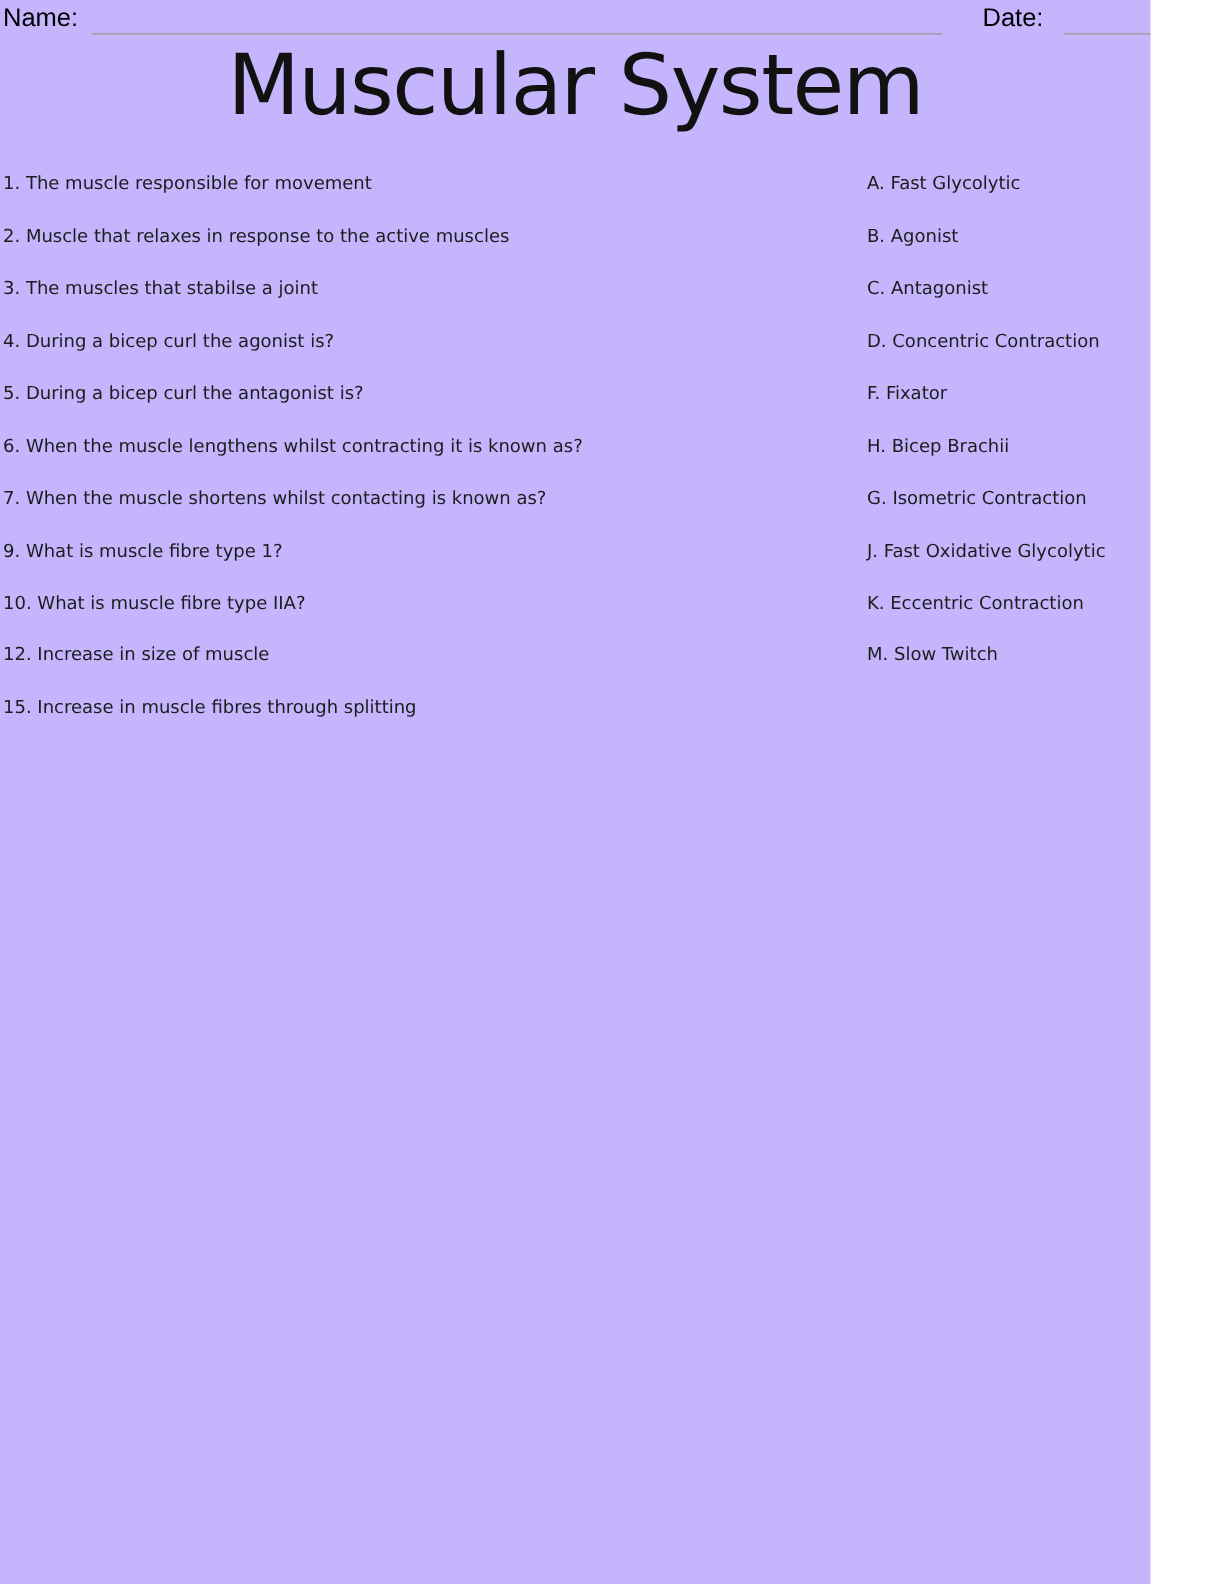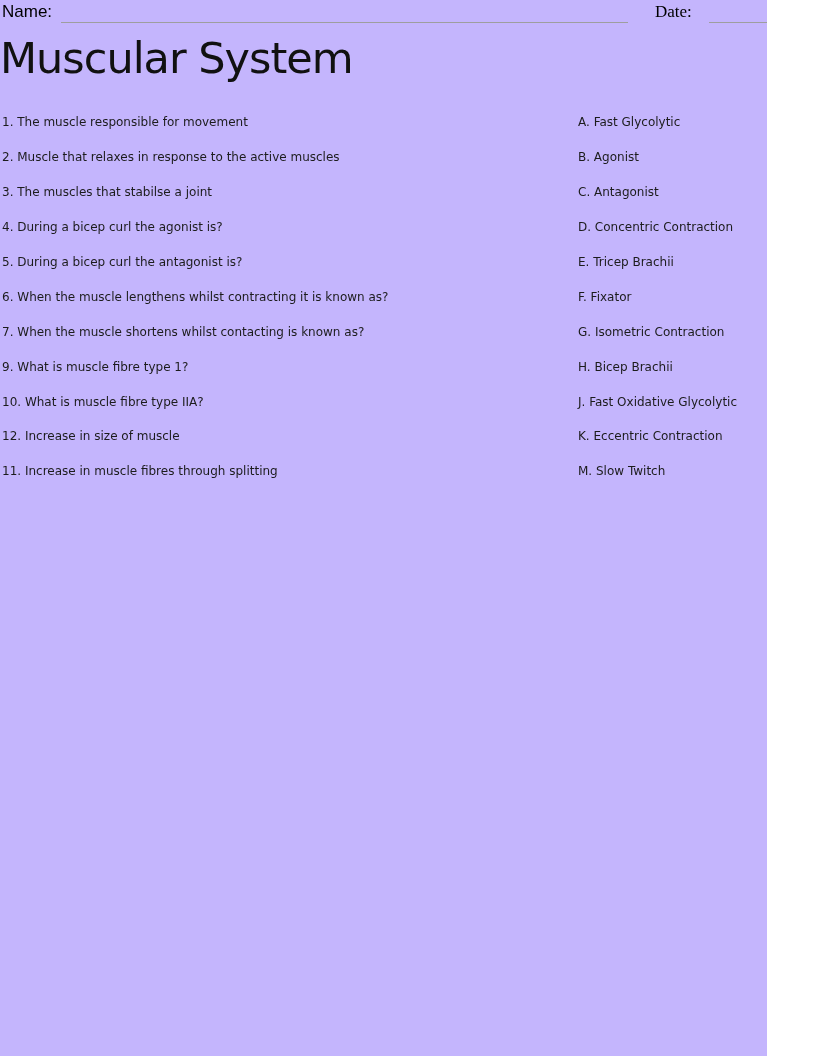--- a/index.html
+++ b/index.html
@@ -24,40 +24,41 @@
     left: 61px;
     top: 1px;
     width: 567px;
     height: 21px;
     border-bottom: 1px solid #9e9e9e;
   }
   .date-label {
     position: absolute;
     left: 655px;
     top: 2px;
-    font-family: Liberation Serif, serif;
+    font-family: Liberation Sans, sans-serif;
     font-size: 17px;
     color: #000000;
   }
   .date-line {
     position: absolute;
     left: 709px;
     top: 1px;
     width: 77px;
     height: 21px;
     border-bottom: 1px solid #9e9e9e;
   }
   .title {
     position: absolute;
     top: 28px;
     left: 0;
     width: 100%;
     margin: 0;
+    text-align: center;
     font-family: "DejaVu Sans", sans-serif;
-    font-size: 43px;
+    font-size: 56px;
     line-height: 60px;
     font-weight: 400;
     letter-spacing: -1px;
     color: #111111;
   }
   .questions-column {
     position: absolute;
     left: 2px;
     top: 105px;
   }
@@ -92,28 +93,27 @@
       <div class="row">1. The muscle responsible for movement</div>
       <div class="row">2. Muscle that relaxes in response to the active muscles</div>
       <div class="row">3. The muscles that stabilse a joint</div>
       <div class="row">4. During a bicep curl the agonist is?</div>
       <div class="row">5. During a bicep curl the antagonist is?</div>
       <div class="row">6. When the muscle lengthens whilst contracting it is known as?</div>
       <div class="row">7. When the muscle shortens whilst contacting is known as?</div>
       <div class="row">9. What is muscle fibre type 1?</div>
       <div class="row">10. What is muscle fibre type IIA?</div>
       <div class="row">12. Increase in size of muscle</div>
-      <div class="row">11. Increase in muscle fibres through splitting</div>
+      <div class="row">15. Increase in muscle fibres through splitting</div>
     </div>
   <div class="answers-column" id="answers">
       <div class="row">A. Fast Glycolytic</div>
       <div class="row">B. Agonist</div>
       <div class="row">C. Antagonist</div>
       <div class="row">D. Concentric Contraction</div>
-      <div class="row">E. Tricep Brachii</div>
       <div class="row">F. Fixator</div>
+      <div class="row">H. Bicep Brachii</div>
       <div class="row">G. Isometric Contraction</div>
-      <div class="row">H. Bicep Brachii</div>
       <div class="row">J. Fast Oxidative Glycolytic</div>
       <div class="row">K. Eccentric Contraction</div>
       <div class="row">M. Slow Twitch</div>
     </div>
 </div>
 
 </body></html>

